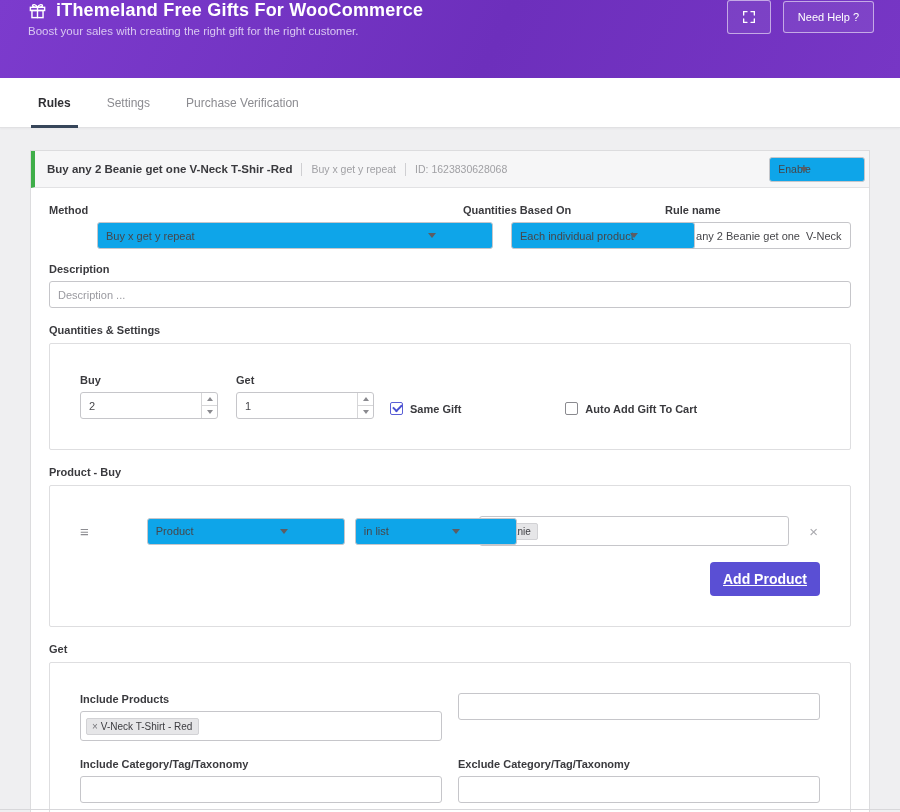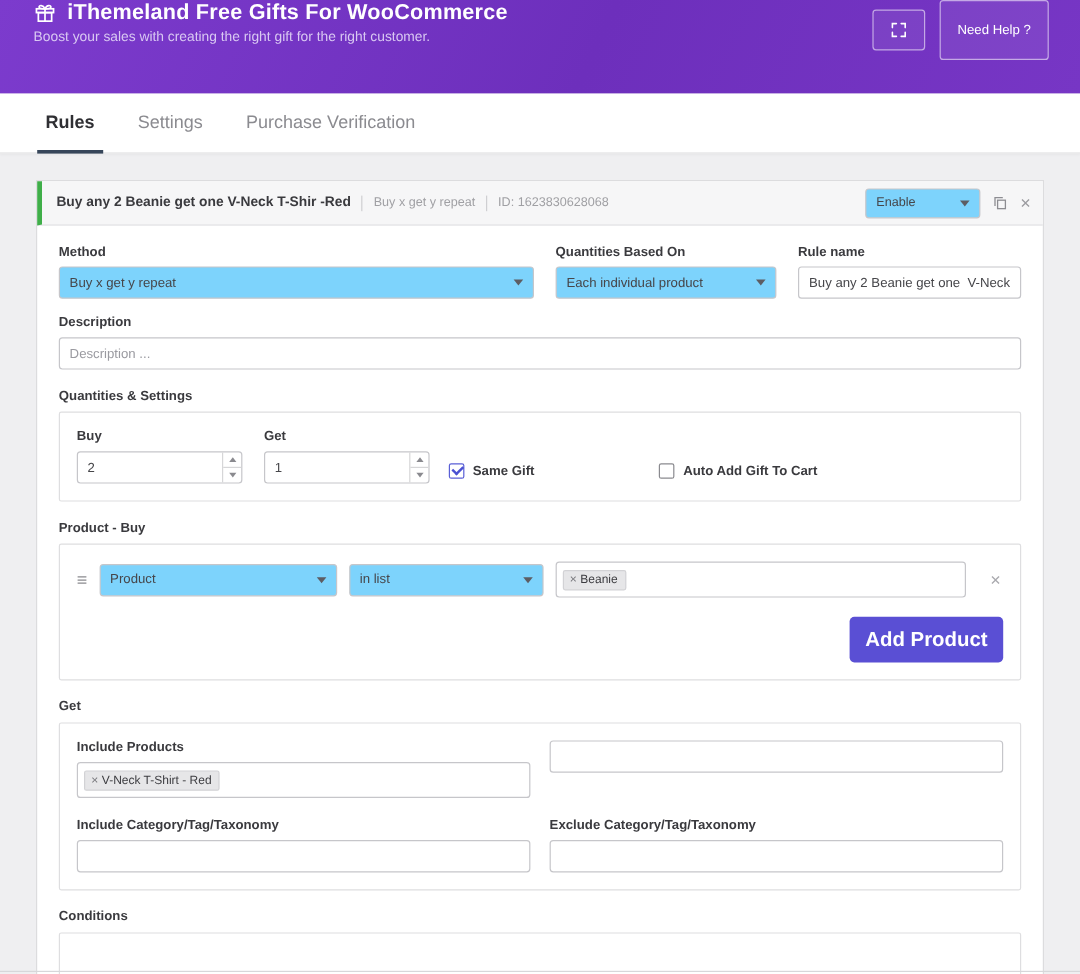--- a/index.html
+++ b/index.html
@@ -22,32 +22,32 @@
   .hdr-title-row { display:flex; align-items:center; gap:9px; }
   .hdr-title { color:#fff; font-size:18px; font-weight:bold; letter-spacing:.2px; }
   .hdr-sub { color:#d9c8f2; font-size:11.5px; }
   .hdr-right { display:flex; align-items:center; gap:12px; }
   .icon-btn {
     width:44px; height:34px; border:1px solid rgba(255,255,255,.55);
     border-radius:3px; background:rgba(255,255,255,.07);
     display:flex; align-items:center; justify-content:center; cursor:pointer;
   }
   .help-btn {
-    height:50px; padding:0 14px; border:1px solid rgba(255,255,255,.55);
+    height:32px; padding:0 14px; border:1px solid rgba(255,255,255,.55);
     border-radius:3px; background:rgba(255,255,255,.07);
     color:#fff; font-size:11px; display:flex; align-items:center; cursor:pointer;
   }
 
   
   .tabbar {
     height:50px; background:#fff; border-bottom:1px solid #e1e1e3;
     display:flex; align-items:stretch; padding:0 38px; gap:36px;
     box-shadow:0 1px 2px rgba(0,0,0,.04);
   }
-  .tab { display:flex; align-items:center; font-size:15px; color:#8b8b90; position:relative; cursor:pointer; }
+  .tab { display:flex; align-items:center; font-size:12px; color:#8b8b90; position:relative; cursor:pointer; }
   .tab.active { color:#2f2f33; font-weight:bold; }
   .tab.active::after {
     content:""; position:absolute; left:-7px; right:-7px; bottom:-1px; height:3px; background:#37465a;
   }
 
   
   .content { padding:22px 30px 0; }
   .rule-card { background:#fff; border:1px solid #dcdcde; }
 
   .rule-header {
@@ -74,33 +74,33 @@
   input.txt {
     width:100%; height:27px; border:1px solid #c6c6ca; border-radius:3px;
     font-size:11px; color:#46464a; padding:0 8px; background:#fff;
     font-family:"Liberation Sans", sans-serif;
   }
   input.txt::placeholder { color:#9a9aa0; }
 
   .selwrap { position:relative; }
   .selwrap select {
     width:100%; height:27px; border:1px solid #c6c6ca; border-radius:3px;
-    font-size:11px; color:#46464a; padding:0 22px 0 8px; background:#7dd3fc;
+    font-size:11px; color:#46464a; padding:0 22px 0 8px; background:#0ea5e9;
     appearance:none; -webkit-appearance:none; -moz-appearance:none;
-    font-family:"Liberation Sans", sans-serif; cursor:pointer;
+    font-family:"Liberation Sans", sans-serif; cursor:pointer;margin-left:48px;
   }
   .selwrap::after {
     content:""; position:absolute; right:9px; top:11px; pointer-events:none;
     border-left:4px solid transparent; border-right:4px solid transparent;
     border-top:5px solid #5d5d63;
   }
   .selwrap.small select { height:25px; font-size:10.5px; }
   .selwrap.small::after { top:10px; }
 
-  .box { border:1px solid #dedee0; border-radius:2px; padding:14px; }
+  .box { border:1px solid #dedee0; border-radius:2px; padding:30px; }
 
   
   .qty-row { display:flex; align-items:flex-start; }
   .qty-col { width:138px; }
   .qty-col + .qty-col { margin-left:18px; }
   .numwrap { position:relative; }
   .numwrap input { padding-right:22px; }
   .stepper {
     position:absolute; right:1px; top:1px; bottom:1px; width:16px;
     border-left:1px solid #d6d6d8; display:flex; flex-direction:column; cursor:pointer;
@@ -135,22 +135,23 @@
   .chip {
     display:inline-flex; align-items:center; gap:3px;
     background:#e6e6e8; border:1px solid #d2d2d5; border-radius:2px;
     padding:2px 6px 2px 5px; font-size:10px; color:#3c3c40; white-space:nowrap;
   }
   .chip .chip-x { color:#77777c; cursor:pointer; font-size:10px; }
   .row-remove { color:#aaaaaf; font-size:15px; margin:0 2px 0 10px; cursor:pointer; }
 
   .btn-purple {
     display:inline-block; background:#5a4fd4; color:#fff; border:none; border-radius:4px;
-    font-size:17px; font-weight:bold; padding:9px 13px; cursor:pointer;
+    font-size:14px; font-weight:bold; padding:9px 13px; cursor:pointer;
     font-family:"Liberation Sans", sans-serif;
+    text-decoration:underline;
   }
   .pb-footer { display:flex; justify-content:flex-end; margin-top:16px; }
 
   
   .get-grid { display:grid; grid-template-columns:1fr 1fr; column-gap:16px; row-gap:17px; }
   .get-input { height:30px; }
   .tagbox.h30 { min-height:30px; }
 
   
   .cond-box { height:88px; position:relative; }

